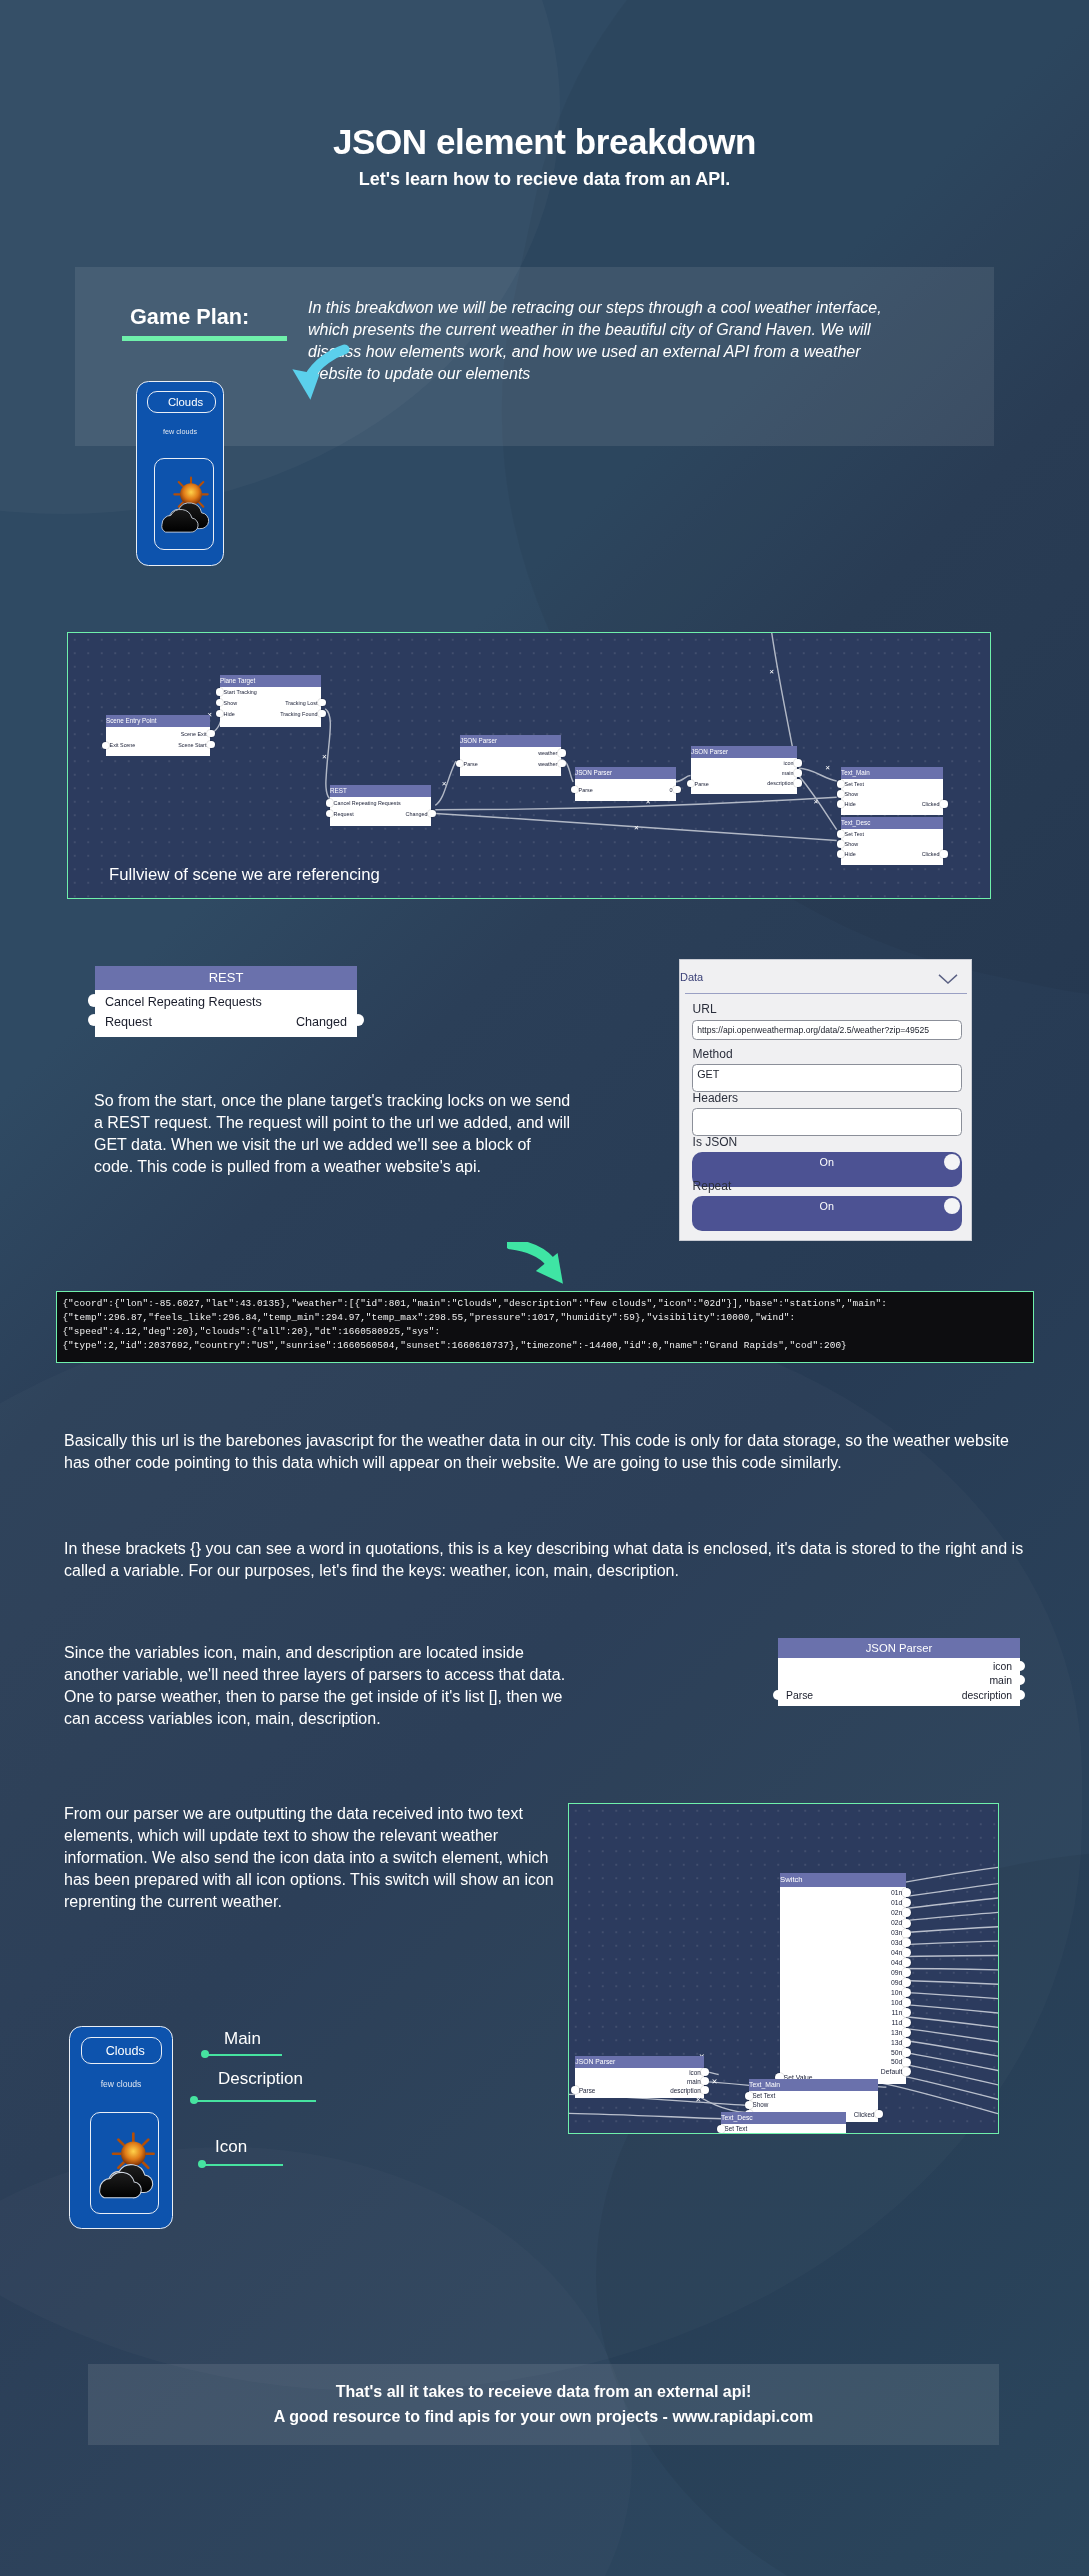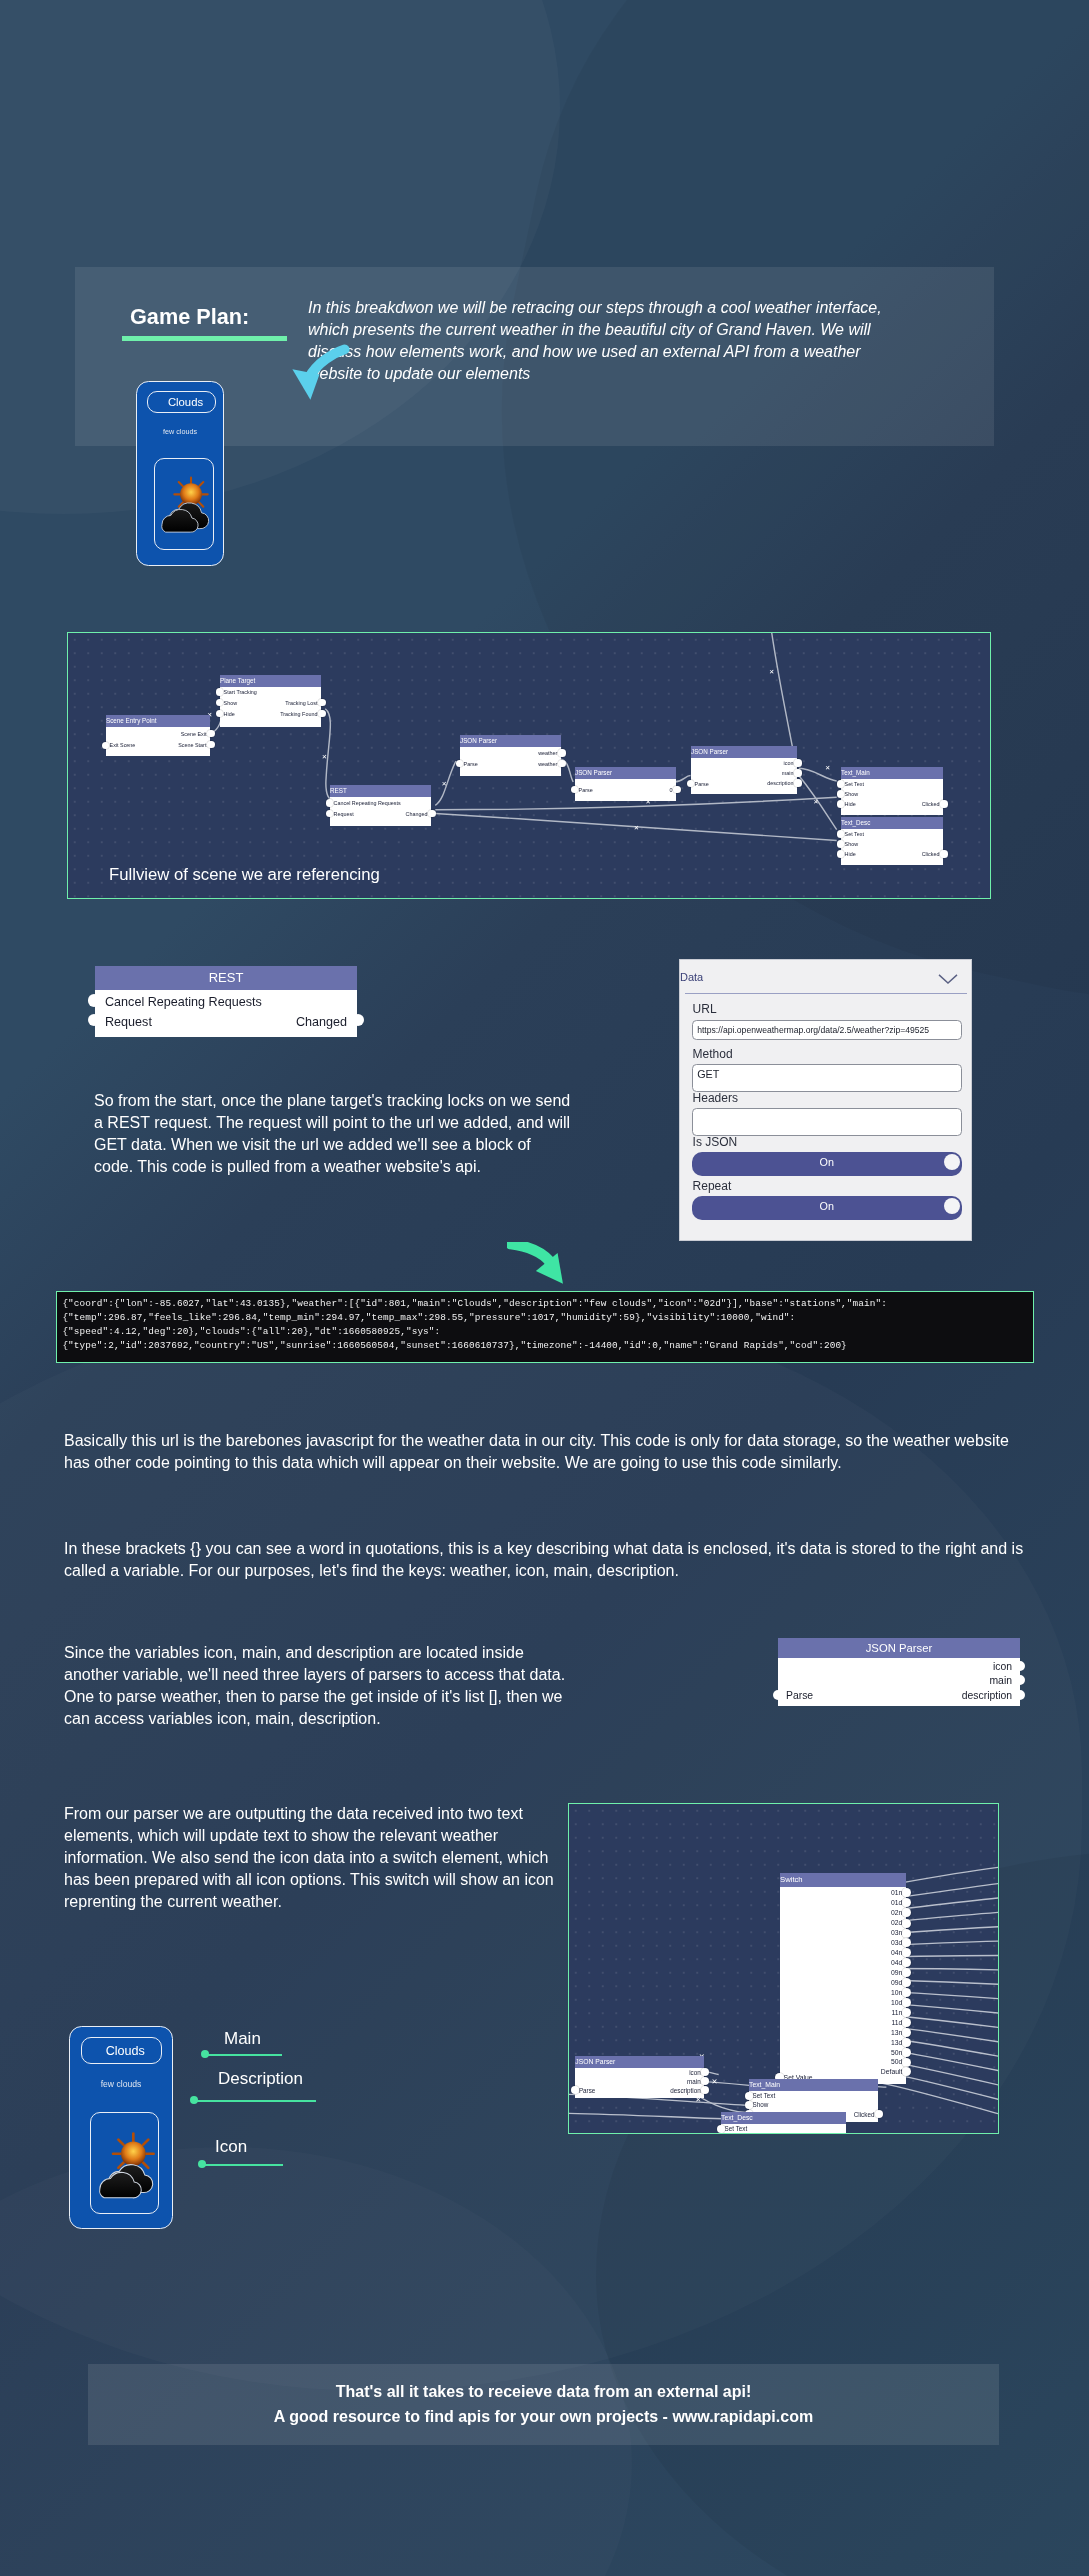--- a/index.html
+++ b/index.html
@@ -114,21 +114,21 @@
   .dp-chev { position:absolute; right:12.6px; top:14.4px; width:20px; height:10.8px; }
   .dp-label { position:absolute; left:12.6px; color:#2b2f3c; font-size:12px; }
   .dp-input {
     position:absolute; left:11.7px; width:270px; height:20px;
     background:#ffffff; border:0.9px solid #8b8f99; border-radius:4.5px;
     font-size:8.6px; color:#1b1f2a; padding:0 4.5px; line-height:19px;
     white-space:nowrap; overflow:hidden; font-family:"Liberation Sans", sans-serif;
   }
   .dp-input.tall { height:28px; font-size:10.8px; line-height:19px; }
   .dp-toggle {
-    position:absolute; left:11.7px; width:270px; height:24px;
+    position:absolute; left:11.7px; width:270px; height:35px;
     background:#4c5293; border-radius:10px;
     color:#ffffff; font-size:10.8px; text-align:center; line-height:20px;
   }
   .dp-knob {
     position:absolute; right:1.8px; top:1.8px; width:16px; height:16px;
     background:#f4f4f6; border-radius:50%;
   }
 
   
   .restnode { position:absolute; left:95px; top:966px; width:262px; }
@@ -182,20 +182,24 @@
 <body>
 
 <div id="page">
 
   <div class="swoosh sw1"></div>
   <div class="swoosh sw2"></div>
   <div class="swoosh sw3"></div>
   <div class="swoosh sw4"></div>
   <div class="swoosh sw5"></div>
 
+  <div class="header">
+    <div class="title">JSON element breakdown</div>
+    <div class="subtitle">Let's learn how to recieve data from an API.</div>
+  </div>
 
   <div class="gameplan">
     <div class="gp-label">Game Plan:</div>
     <div class="gp-underline"></div>
     <div class="gp-text">In this breakdwon we will be retracing our steps through a cool weather interface, which presents the current weather in the beautiful city of Grand Haven. We will discuss how elements work, and how we used an external API from a weather website to update our elements</div>
     <svg class="gp-arrow" viewBox="0 0 80 80">
       <path d="M74 6 C62 10 44 20 34 38 L34 38" stroke="#5bd0ec" stroke-width="11" fill="none" stroke-linecap="round"></path>
       <path d="M16 28 L36 62 L46 34 Z" fill="#5bd0ec"></path>
     </svg>
   </div>

